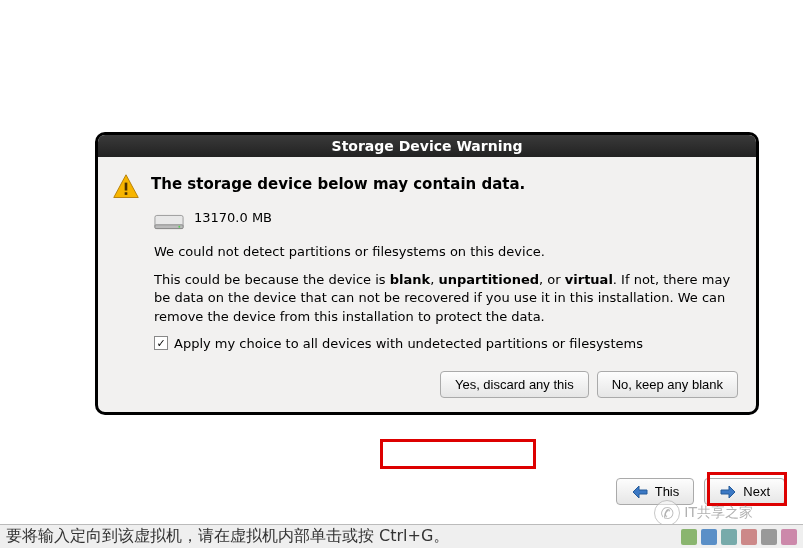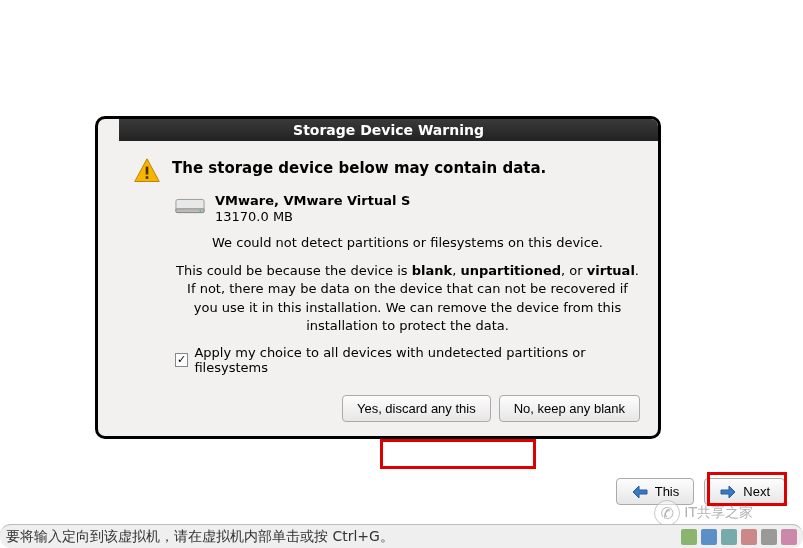--- a/index.html
+++ b/index.html
@@ -5,48 +5,47 @@
     * { box-sizing: border-box; margin: 0; padding: 0; }
     body {
       width: 803px; height: 548px;
       font-family: "DejaVu Sans", "Liberation Sans", Arial, sans-serif;
       font-size: 13px;
       background: #fff;
       position: relative;
     }
     .dialog-wrap {
       position: absolute;
-      left: 95px; top: 116px;
-      width: 566px;
+      left: 95px; top: 132px;
+      width: 664px;
       border: 3px solid #000;
       border-radius: 10px;
       background: #f2f1f0;
       overflow: hidden;
-      padding-left: 21px;
     }
     .dialog-title {
       background: linear-gradient(#3a3a3a, #222);
       color: #fff;
       font-weight: bold;
       text-align: center;
       padding: 3px 0;
       font-size: 14px;
     }
     .dialog-body {
       padding: 16px 18px 14px 14px;
     }
     .warn-row { display: flex; align-items: flex-start; gap: 11px; margin-bottom: 8px; }
     .warn-icon { width: 28px; height: 28px; flex-shrink: 0; }
     .warn-text { font-weight: bold; font-size: 15px; padding-top: 2px; }
     .indent { margin-left: 42px; }
     .device-row { display: flex; align-items: flex-start; gap: 10px; margin-bottom: 10px; }
     .drive-icon { width: 30px; height: 22px; flex-shrink: 0; margin-top: 2px; }
     .device-name { font-weight: bold; }
     .device-sub { display: flex; gap: 36px; margin-top: 1px; }
-    .msg { margin-bottom: 10px; line-height: 1.4; text-align: center; }
+    .msg { margin-bottom: 10px; line-height: 1.4; }
     .checkbox-row { display: flex; align-items: center; gap: 6px; margin-bottom: 20px; }
     .checkbox {
       width: 14px; height: 14px; border: 1px solid #888; background: #fff;
       display: flex; align-items: center; justify-content: center; font-size: 11px;
     }
     .dialog-buttons { display: flex; gap: 8px; justify-content: flex-end; }
     .btn {
       background: linear-gradient(#fdfdfd, #e6e6e6);
       border: 1px solid #aaa;
       border-radius: 4px;
@@ -58,21 +57,21 @@
     .highlight-red { position: absolute; border: 3px solid #d00; pointer-events: none; }
     .bottom-nav {
       position: absolute;
       right: 18px; top: 478px;
       display: flex; gap: 10px;
     }
     .status-bar {
       position: absolute; left: 0; bottom: 0; width: 100%;
       height: 24px; background: #efefef; border-top: 1px solid #bbb;
       display: flex; align-items: center; padding: 0 6px;
-      font-size: 14px; color: #333; justify-content: space-between; border-radius: 11px;
+      font-size: 16px; color: #333; justify-content: space-between;
     }
     .tray { display: flex; align-items: center; gap: 4px; }
     .tray-icon { width: 16px; height: 16px; background: #9ab; border-radius: 2px; }
     .watermark {
       position: absolute; right: 50px; bottom: 22px;
       font-size: 14px; color: #888; display: flex; align-items: center; gap: 4px;
       opacity: 0.65;
     }
     .wm-circle { width: 26px; height: 26px; border: 1px solid #aaa; border-radius: 50%; display:flex;align-items:center;justify-content:center; font-size: 16px; color:#888; background: rgba(255,255,255,0.8); }
   </style>
@@ -91,21 +90,20 @@
       <div class="warn-text">The storage device below may contain data.</div>
     </div>
 
     <div class="indent device-row">
       <svg class="drive-icon" viewBox="0 0 32 22">
         <rect x="1" y="4" width="30" height="14" rx="2" fill="#e8e8e8" stroke="#999"></rect>
         <rect x="1" y="14" width="30" height="4" rx="1" fill="#bbb" stroke="#888"></rect>
         <circle cx="27" cy="16" r="1" fill="#5c5"></circle>
       </svg>
       <div>
-        <div class="device-name">VMware, VMware Virtual S</div>
         <div class="device-sub">
           <span>13170.0 MB</span>
         </div>
       </div>
     </div>
 
     <div class="indent msg">We could not detect partitions or filesystems on this device.</div>
 
     <div class="indent msg">
       <span>This could be because the device is </span><b>blank</b><span>, </span><b>unpartitioned</b><span>, or </span><b>virtual</b><span>. If not, there may be data on the device that can not be recovered if you use it in this installation. We can remove the device from this installation to protect the data.</span>

